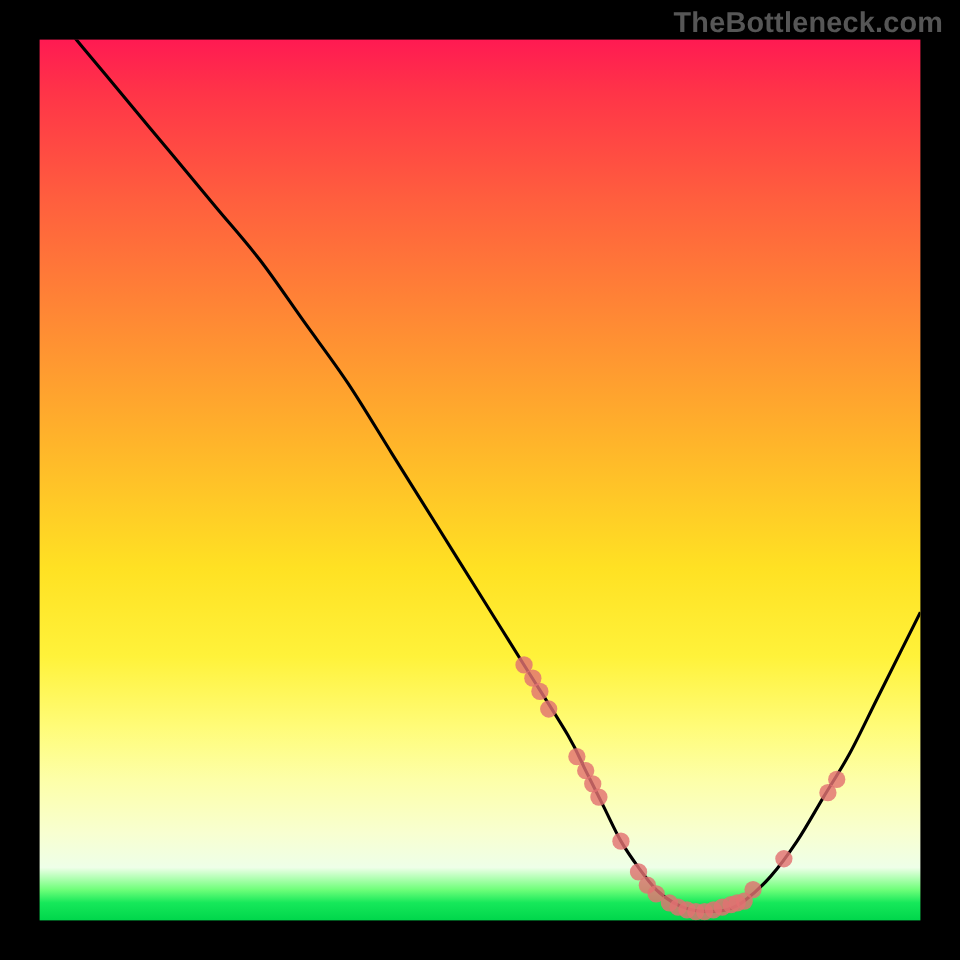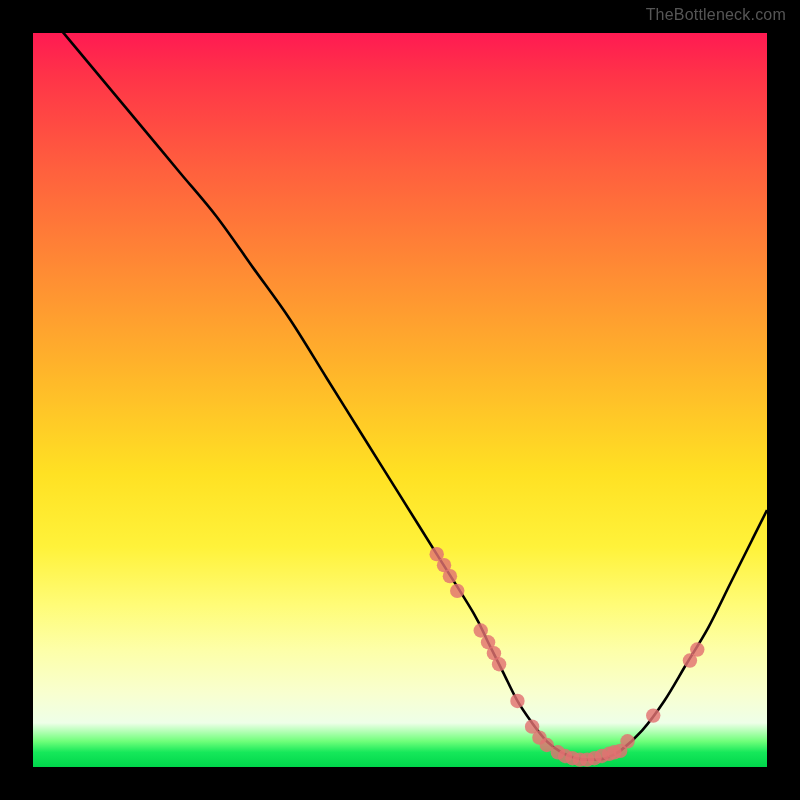--- a/index.html
+++ b/index.html
@@ -8,22 +8,22 @@
     position: relative;
     width: 800px;
     height: 800px;
     background: #000;
   }
   .attribution {
     position: absolute;
     top: 6px;
     right: 14px;
     font-family: Arial, Helvetica, sans-serif;
-    font-size: 16px;
-    font-weight: normal;
+    font-size: 24px;
+    font-weight: bold;
     color: #565656;
     letter-spacing: 0.2px;
   }
   .plot-wrap {
     position: absolute;
     left: 33px;
     top: 33px;
     width: 734px;
     height: 734px;
   }

